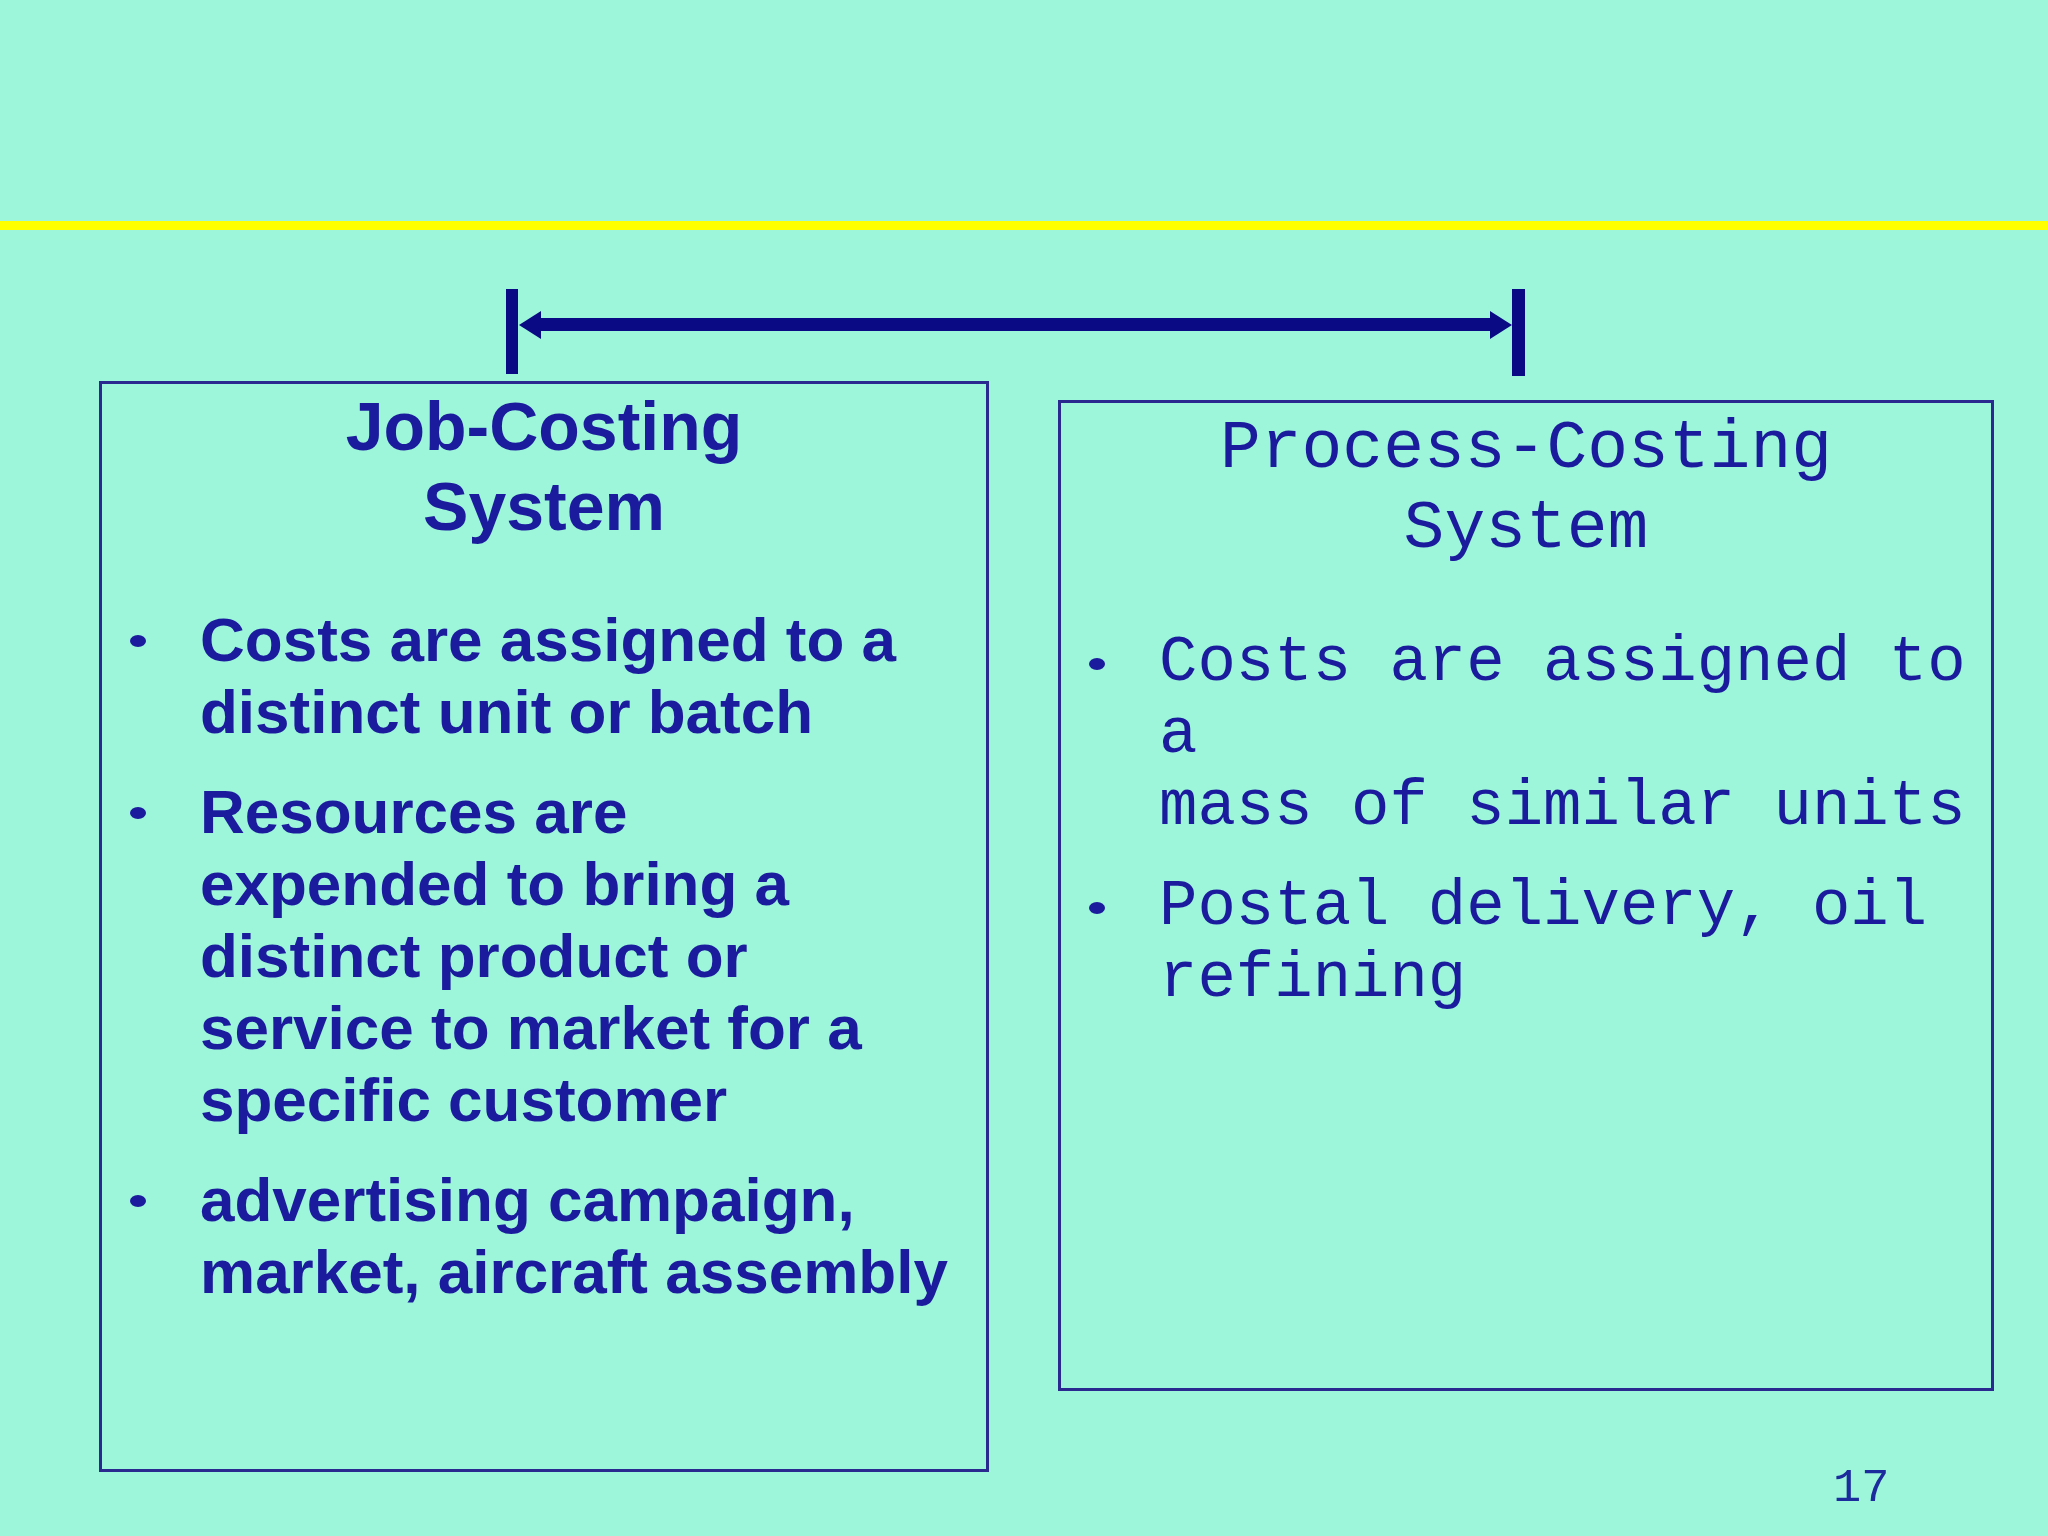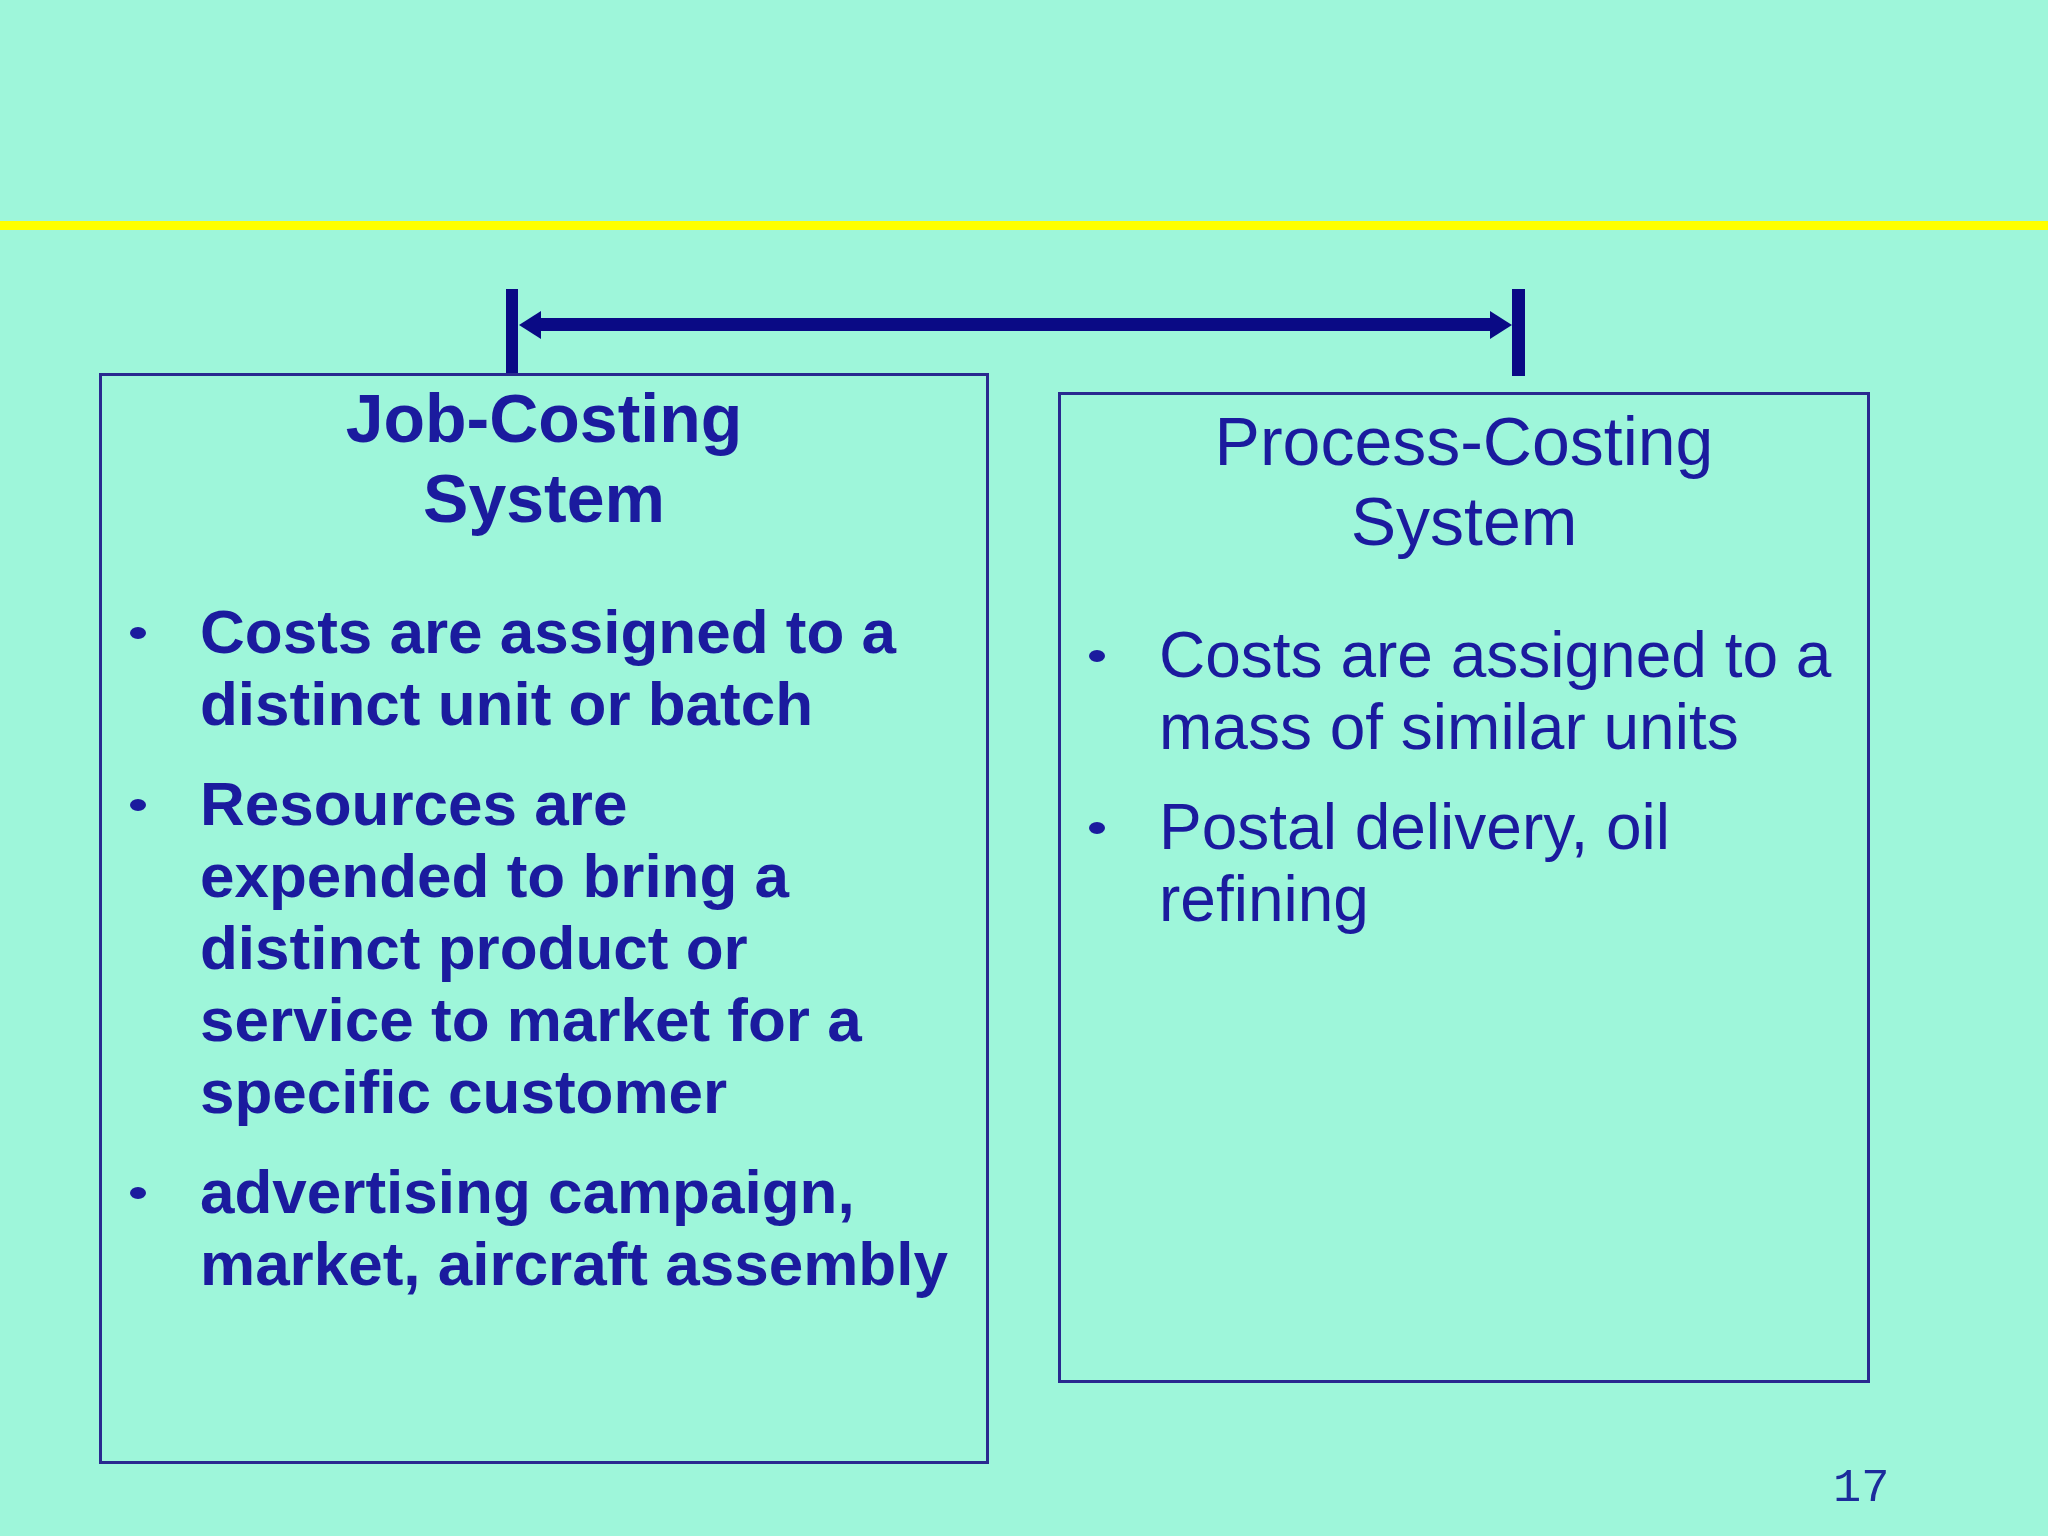--- a/index.html
+++ b/index.html
@@ -43,23 +43,24 @@
     border-bottom: 14px solid transparent;
   }
   .arrow-head-left  { left: 519px; top: 311px; border-right: 22px solid #0a0a85; }
   .arrow-head-right { left: 1490px; top: 311px; border-left: 22px solid #0a0a85; }
   
   .cost-box {
     position: absolute;
     box-sizing: border-box;
     border: 3px solid #29298f;
     background: transparent;
+    margin-top: 8px;
   }
   .box-left  { left: 99px;  top: 373px; width: 890px; height: 1091px; }
-  .box-right { left: 1058px; top: 392px; width: 812px; height: 991px; }
+  .box-right { left: 1058px; top: 392px; width: 936px; height: 991px; font-family: Liberation Mono, monospace; }
   .box-title {
     margin: 0;
     text-align: center;
     font-size: 68px;
     line-height: 80px;
     white-space: pre-line;
     color: #1b1b9e;
   }
   .box-left .box-title  { font-weight: bold; padding-top: 2px; }
   .box-right .box-title { font-weight: normal; padding-top: 6px; }

